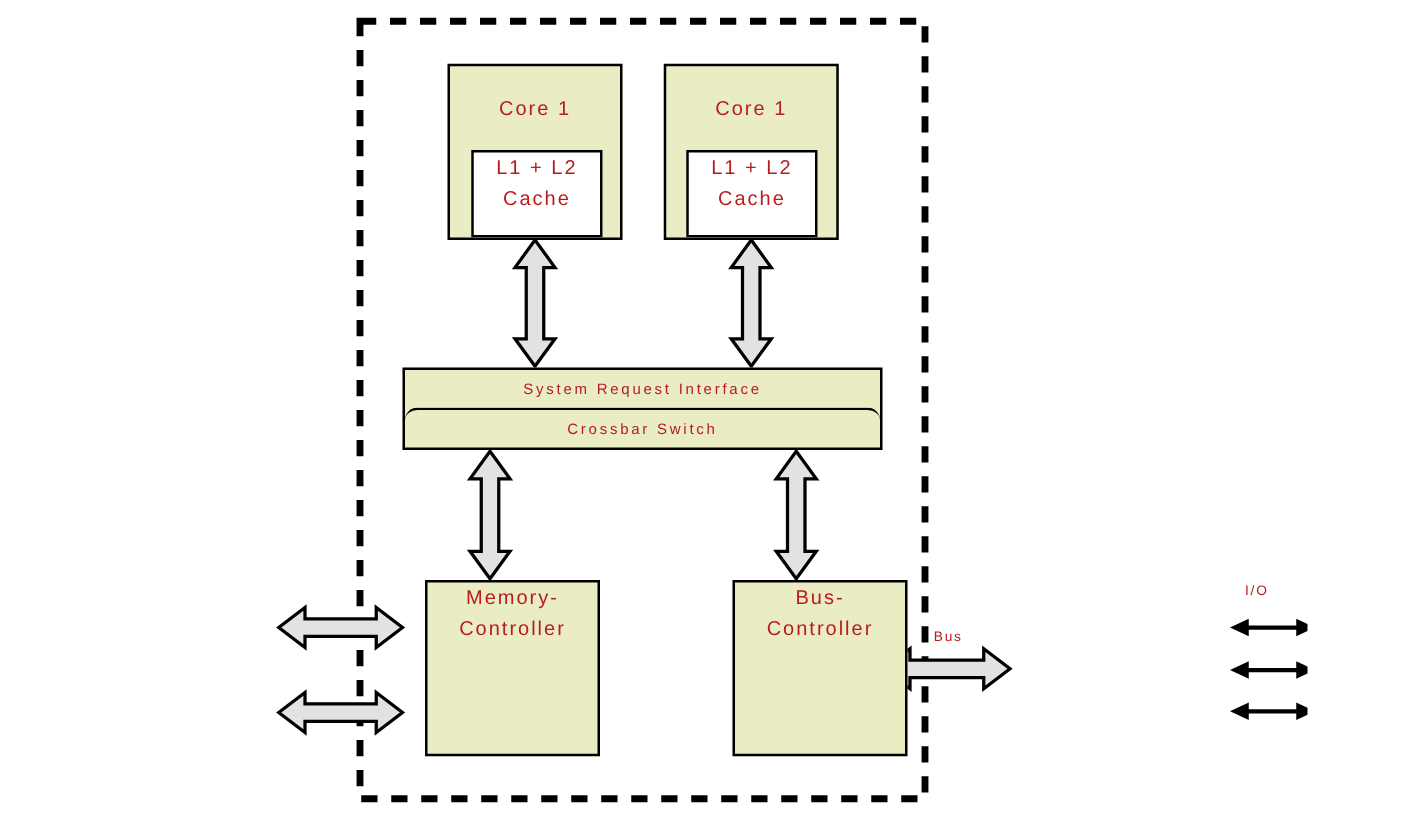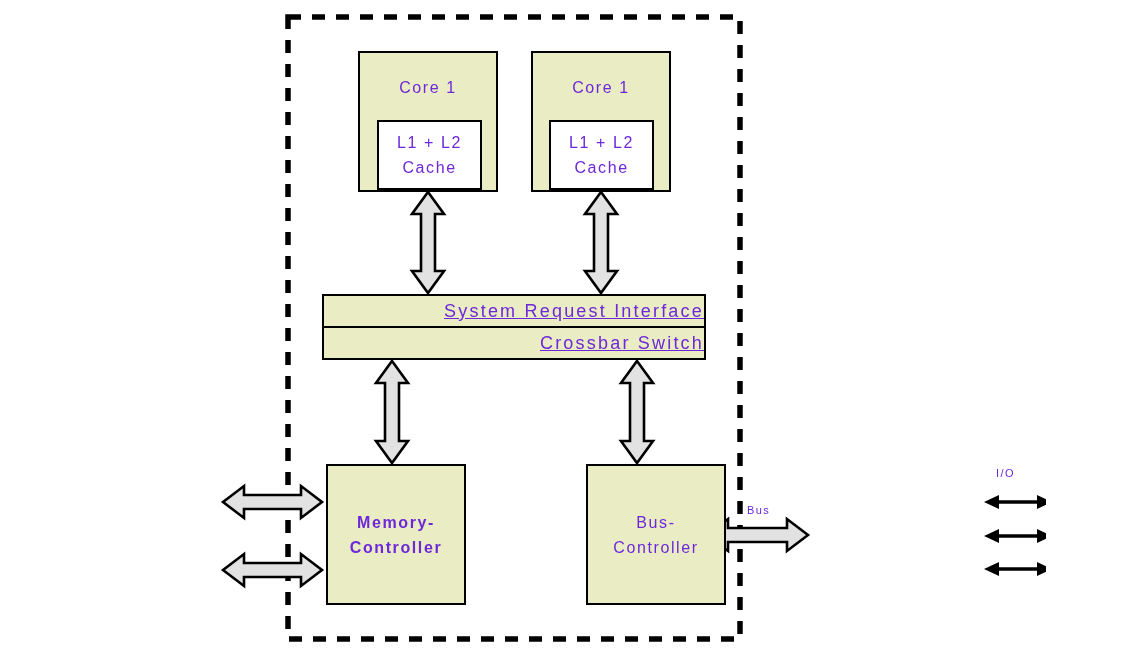--- a/index.html
+++ b/index.html
@@ -2,57 +2,56 @@
 <html><head>
 <meta charset="utf-8">
 <style>
   html, body { margin: 0; padding: 0; background: #ffffff; }
   .scene {
     position: relative;
     width: 1046px;
     height: 668px;
     background: #ffffff;
     font-family: "Liberation Sans", "DejaVu Sans", sans-serif;
-    color: #6d28d9;
+    color: #b91c1c;
     overflow: hidden;
   }
   .layer { position: absolute; left: 0; top: 0; width: 1126px; height: 668px; }
   .node {
     position: absolute;
     box-sizing: border-box;
     background: #eaecc4;
     border: 2.5px solid #000000;
     display: flex;
     flex-direction: column;
     align-items: center;
-    justify-content: center;
+    justify-content: flex-start;
     text-align: center;
     font-size: 16px;
     letter-spacing: 1.6px;
     line-height: 25px;
   }
   .node.white { background: #ffffff; }
   .barstack {
     position: absolute;
     box-sizing: border-box;
     border: 2.5px solid #000000;
     background: #eaecc4;
     display: flex;
     flex-direction: column;
   }
   .barstack .bar {
     flex: 1;
     display: flex;
     align-items: center;
-    justify-content: flex-end;
-    font-size: 18px;
+    justify-content: center;
+    font-size: 12px;
     letter-spacing: 2.2px;
-    text-decoration: underline;
   }
-  .barstack .bar + .bar { border-top: 2.5px solid #000000; }
+  .barstack .bar + .bar { border-top: 2.5px solid #000000; border-radius: 10px; }
   .floating-label {
     position: absolute;
     font-size: 11px;
     letter-spacing: 1.4px;
     white-space: nowrap;
   }
 </style>
 </head>
 <body>
 
@@ -111,21 +110,21 @@
   <div class="barstack" style="left:322px; top:294px; width:384px; height:66px;">
     <div class="bar">
       <span>System Request Interface</span>
     </div>
     <div class="bar">
       <span>Crossbar Switch</span>
     </div>
   </div>
 
 
-  <div class="node" style="left:326px; top:464px; width:140px; height:141px;font-weight:bold;">
+  <div class="node" style="left:340px; top:464px; width:140px; height:141px;">
     <span>Memory-</span>
     <span>Controller</span>
   </div>
 
   <div class="node" style="left:566px; top:464px; width:140px; height:141px;margin-left:20px;">
     <span>Bus-</span>
     <span>Controller</span>
   </div>
 
 

